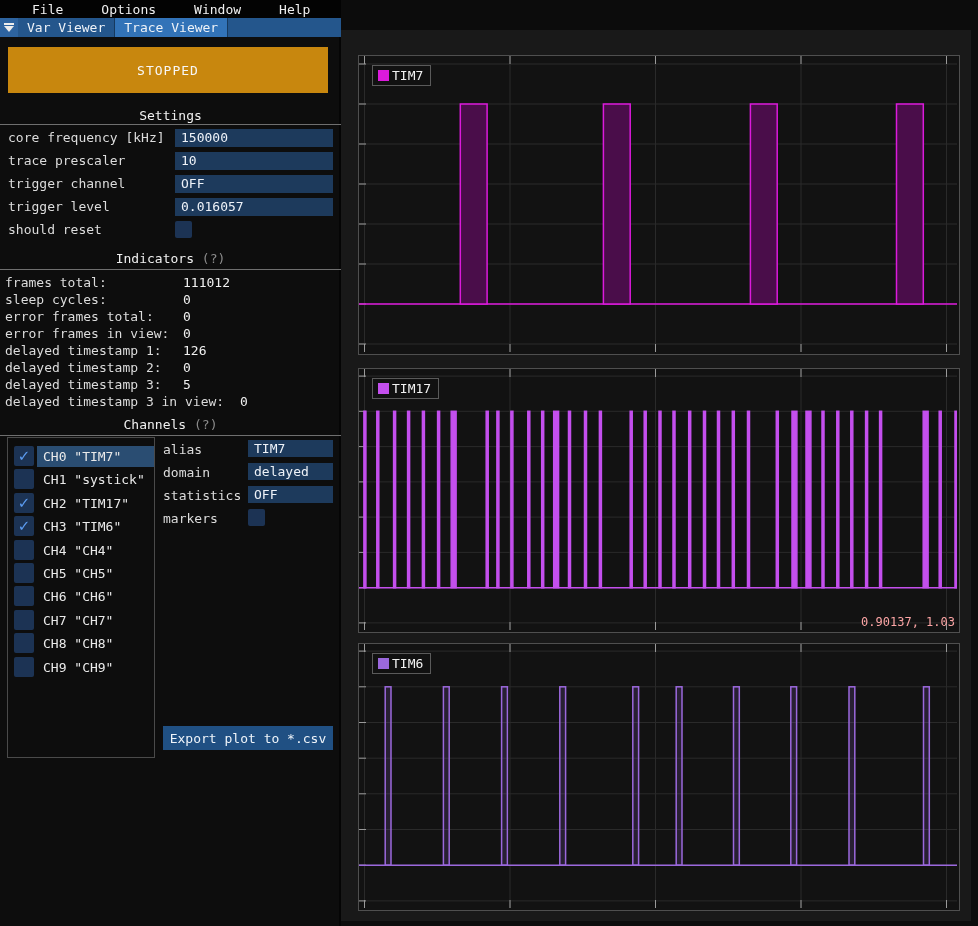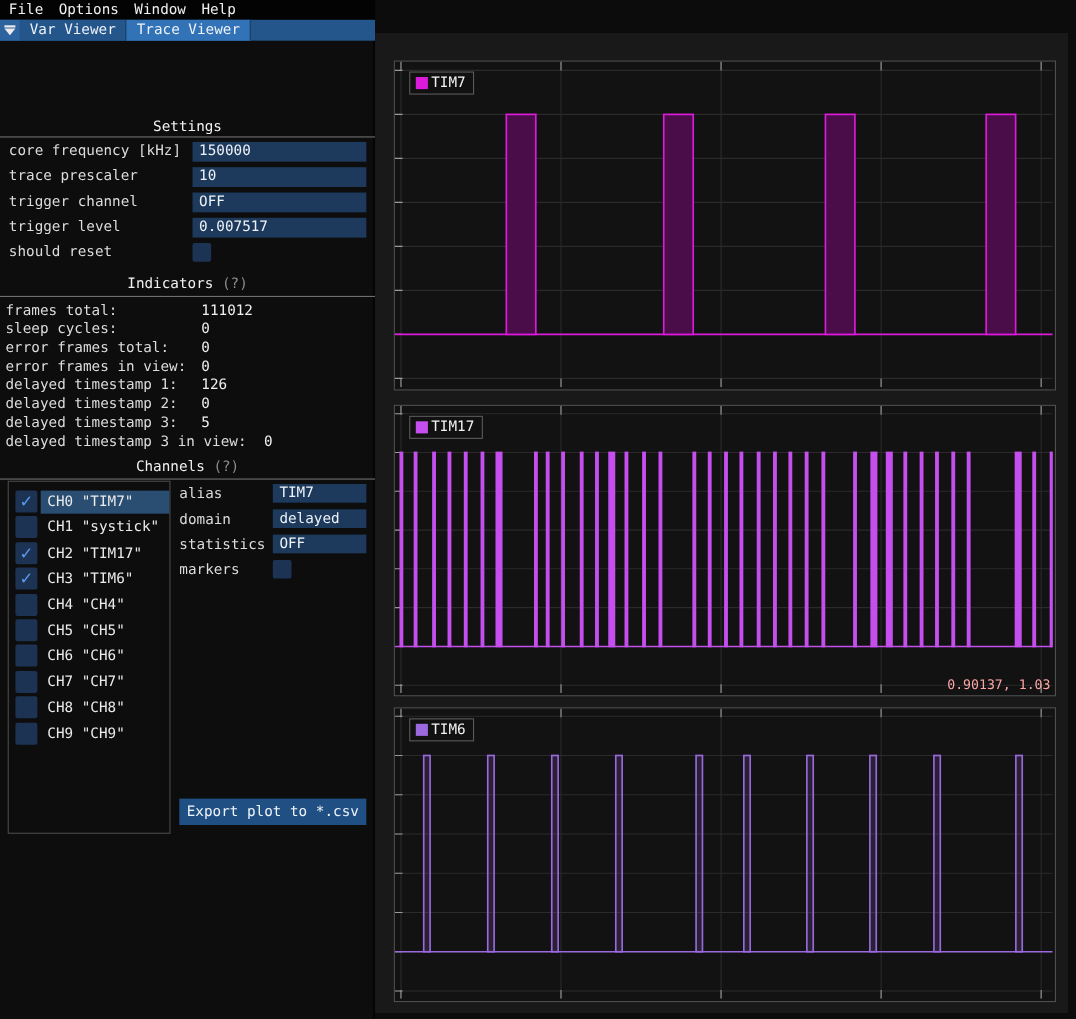--- a/index.html
+++ b/index.html
@@ -4,21 +4,21 @@
 <style>
   * { margin:0; padding:0; box-sizing:border-box; }
   html,body { width:978px; height:926px; background:#0c0c0c; overflow:hidden;
               font-family:"DejaVu Sans Mono", monospace; font-size:13px; color:#dcdcdc; }
 
   
   #left-panel { position:absolute; left:0; top:0; width:341px; height:926px;
                 background:#0d0d0d; border-right:2px solid #050505; }
   #menu-bar { position:absolute; left:0; top:0; width:341px; height:18px; background:#030303;
               display:flex; align-items:center; gap:14px; padding-left:8px; }
-  .menu-item { color:#f0f0f0; cursor:default; }
+  .menu-item { color:#f0f0f0; cursor:default;margin-left:24px; }
   #tab-bar { position:absolute; left:0; top:18px; width:341px; height:19px; background:#24568c;
              display:flex; align-items:stretch; }
   #collapse-seg { width:18px; background:#2d639f; display:flex; flex-direction:column;
                   align-items:center; justify-content:center; }
   #collapse-seg .bar { width:10px; height:2px; background:#ececec; margin-bottom:1px; }
   #collapse-seg .tri { width:0; height:0; border-left:5px solid transparent;
                        border-right:5px solid transparent; border-top:6px solid #ececec; }
   .tab { padding:0 9px; line-height:19px; color:#eef2f8; border-right:1px solid #16395e; }
   .tab.active { background:#3273b8; }
   #stopped-btn { position:absolute; left:8px; top:47px; width:320px; height:46px;
@@ -78,34 +78,35 @@
 
   <div id="tab-bar">
     <div id="collapse-seg">
       <div class="bar"></div>
       <div class="tri"></div>
     </div>
     <div class="tab" style="background:#24568c;">Var Viewer</div>
     <div class="tab active">Trace Viewer</div>
   </div>
 
+  <div id="stopped-btn">STOPPED</div>
 
   <div class="sec-title" style="top:108px;">
     <span>Settings</span>
   </div>
   <div class="sep" style="top:124px;"></div>
   <div id="settings-rows">
       <div class="srow-label" style="top: 129px;">core frequency [kHz]</div>
       <div class="sinput" style="top: 129px;">150000</div>
       <div class="srow-label" style="top: 152px;">trace prescaler</div>
       <div class="sinput" style="top: 152px;">10</div>
       <div class="srow-label" style="top: 175px;">trigger channel</div>
       <div class="sinput" style="top: 175px;">OFF</div>
       <div class="srow-label" style="top: 198px;">trigger level</div>
-      <div class="sinput" style="top: 198px;">0.007517</div>
+      <div class="sinput" style="top: 198px;">0.016057</div>
       <div class="srow-label" style="top: 221px;">should reset</div>
       <div class="checkbox" style="left: 175px; top: 221px;"></div>
     </div>
 
   <div class="sec-title" style="top:251px;">
     <span>Indicators</span>
     <span class="help"> </span><span class="help">(?)</span>
   </div>
   <div class="sep" style="top:269px;"></div>
   <div id="indicator-rows">

